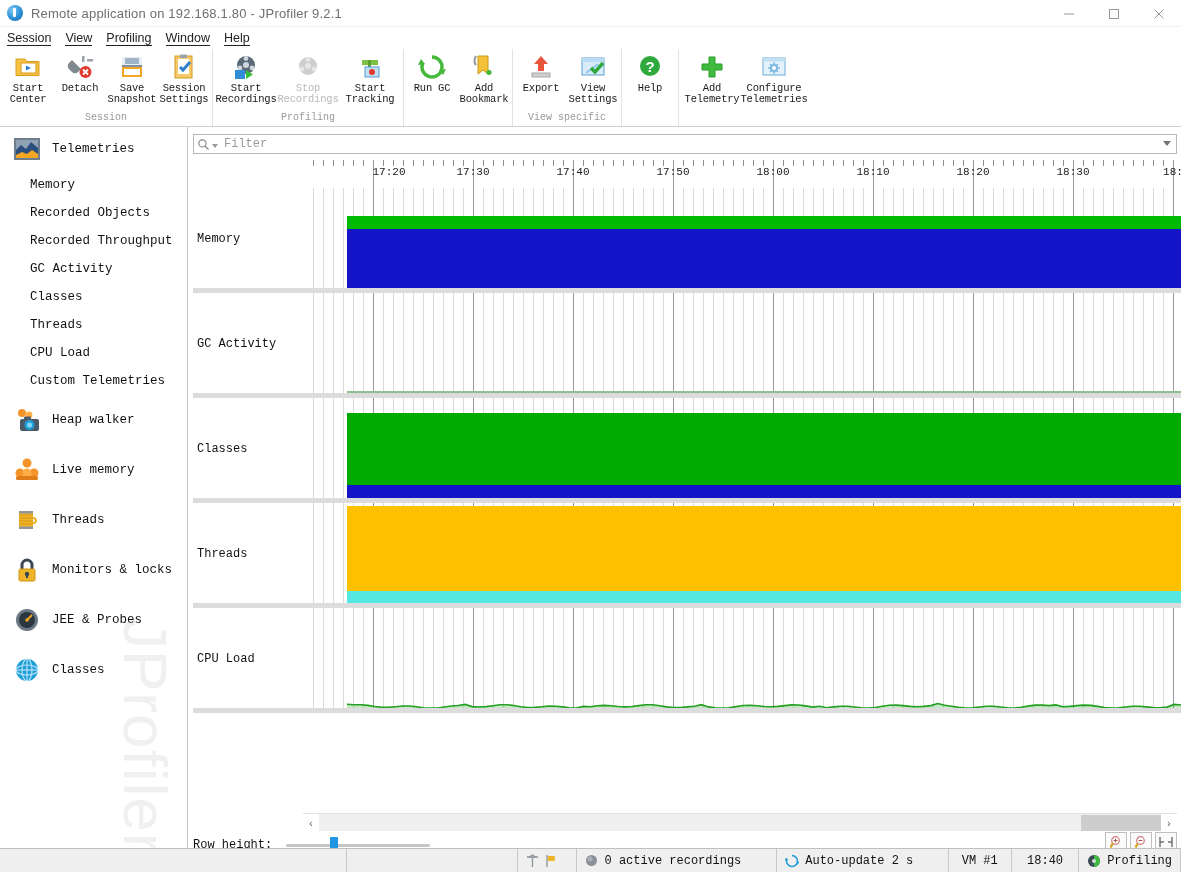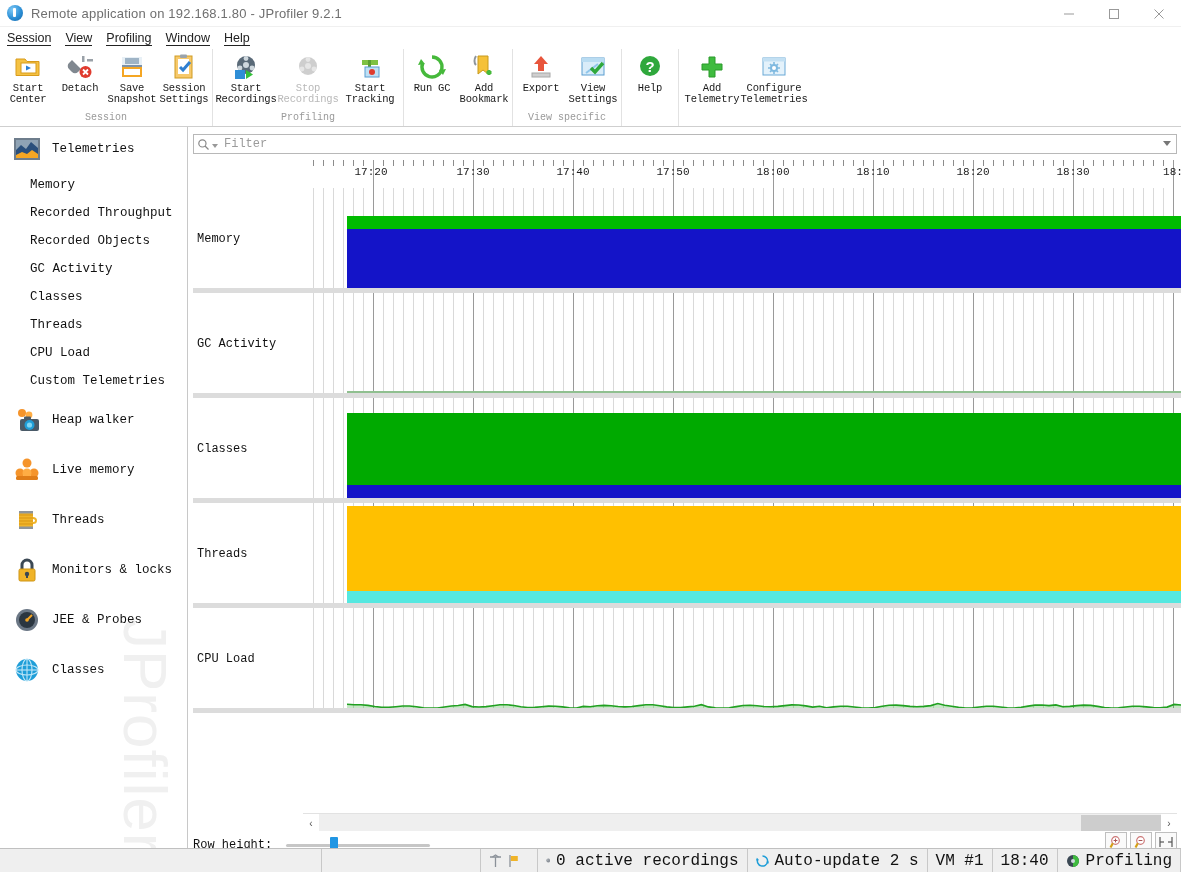--- a/index.html
+++ b/index.html
@@ -223,21 +223,21 @@
     position: absolute; left: 0; top: 848px; width: 1181px; height: 24px;
     background: #efefef; border-top: 1px solid #c0c0c0;
     display: flex; align-items: stretch; font-size: 11.5px;
   }
   .st-cell {
     display: flex; align-items: center; border-right: 1px solid #c8c8c8;
     padding: 0 8px; gap: 6px; color: #111;
     font-family: "Liberation Mono", monospace; white-space: nowrap;
   }
   .st-cell.grow { flex: 1; }
-  .st-txt { font-family: "Liberation Mono", monospace; font-size: 16px; }
+  .st-txt { font-family: "Liberation Mono", monospace; font-size: 12px; }
 </style>
 </head>
 <body>
 
 <div class="titlebar">
   <div class="titlebar-icon"></div>
   <div class="titlebar-text">Remote application on 192.168.1.80 - JProfiler 9.2.1</div>
   <div class="win-controls">
     <div class="win-btn">
       <svg width="12" height="12" viewBox="0 0 12 12">
@@ -453,24 +453,24 @@
         <path d="M3 14l5-5 5 4 5-7 7 6v10H3z" fill="#2a4f7c"></path>
         <path d="M3 19l6-3 5 2 5-4 6 4v4H3z" fill="#f5a623"></path>
       </svg>
       <div class="sb-head-label">Telemetries</div>
     </div>
 
     <div class="sb-sub">
       <span>Memory</span>
     </div>
     <div class="sb-sub">
+      <span>Recorded Objects</span>
+    </div>
+    <div class="sb-sub">
       <span>Recorded Throughput</span>
-    </div>
-    <div class="sb-sub">
-      <span>Recorded Objects</span>
     </div>
     <div class="sb-sub">
       <span>GC Activity</span>
     </div>
     <div class="sb-sub">
       <span>Classes</span>
     </div>
     <div class="sb-sub">
       <span>Threads</span>
     </div>
@@ -656,21 +656,21 @@
           <div class="tick-minor" style="left: 786px;"></div>
           <div class="tick-minor" style="left: 796px;"></div>
           <div class="tick-minor" style="left: 806px;"></div>
           <div class="tick-minor" style="left: 816px;"></div>
           <div class="tick-minor" style="left: 826px;"></div>
           <div class="tick-minor" style="left: 836px;"></div>
           <div class="tick-minor" style="left: 846px;"></div>
           <div class="tick-minor" style="left: 856px;"></div>
           <div class="tick-minor" style="left: 866px;"></div>
           <div class="tick-major" style="left: 66px;"></div>
-          <div class="tick-label" style="left: 64px;">17:20</div>
+          <div class="tick-label" style="left: 82px;">17:20</div>
           <div class="tick-major" style="left: 166px;"></div>
           <div class="tick-label" style="left: 166px;">17:30</div>
           <div class="tick-major" style="left: 266px;"></div>
           <div class="tick-label" style="left: 266px;">17:40</div>
           <div class="tick-major" style="left: 366px;"></div>
           <div class="tick-label" style="left: 366px;">17:50</div>
           <div class="tick-major" style="left: 466px;"></div>
           <div class="tick-label" style="left: 466px;">18:00</div>
           <div class="tick-major" style="left: 566px;"></div>
           <div class="tick-label" style="left: 566px;">18:10</div>

